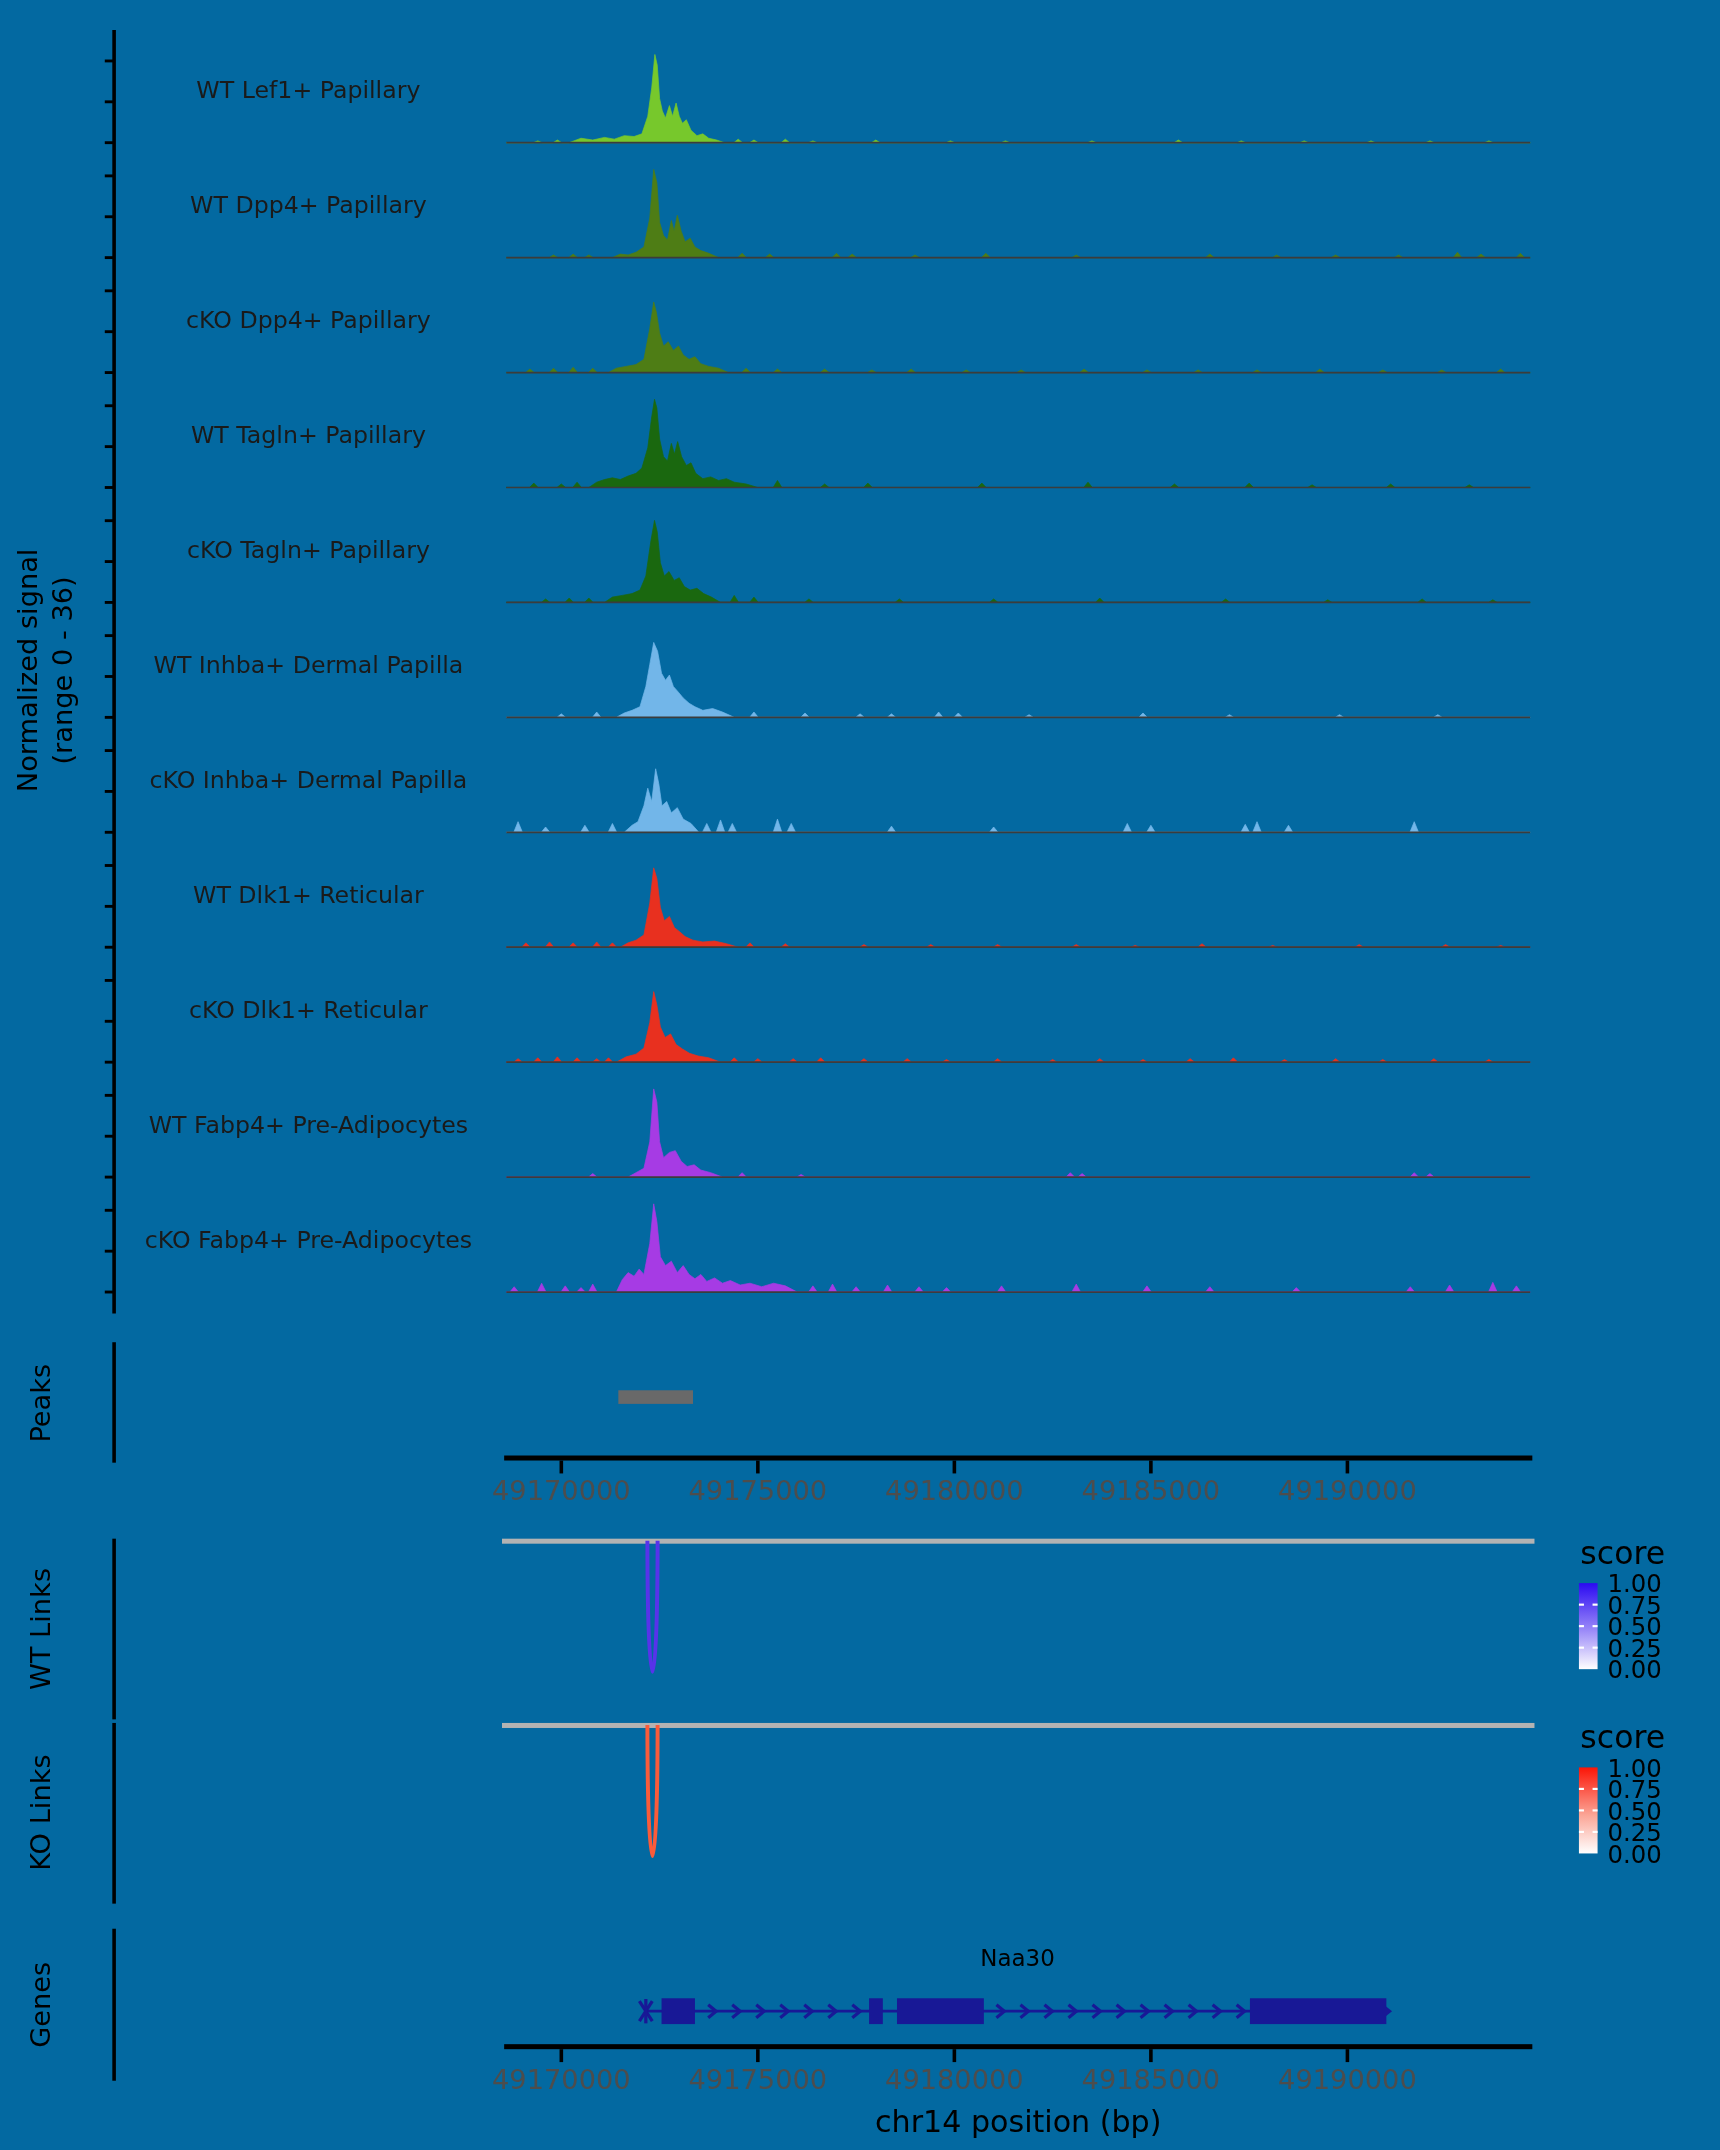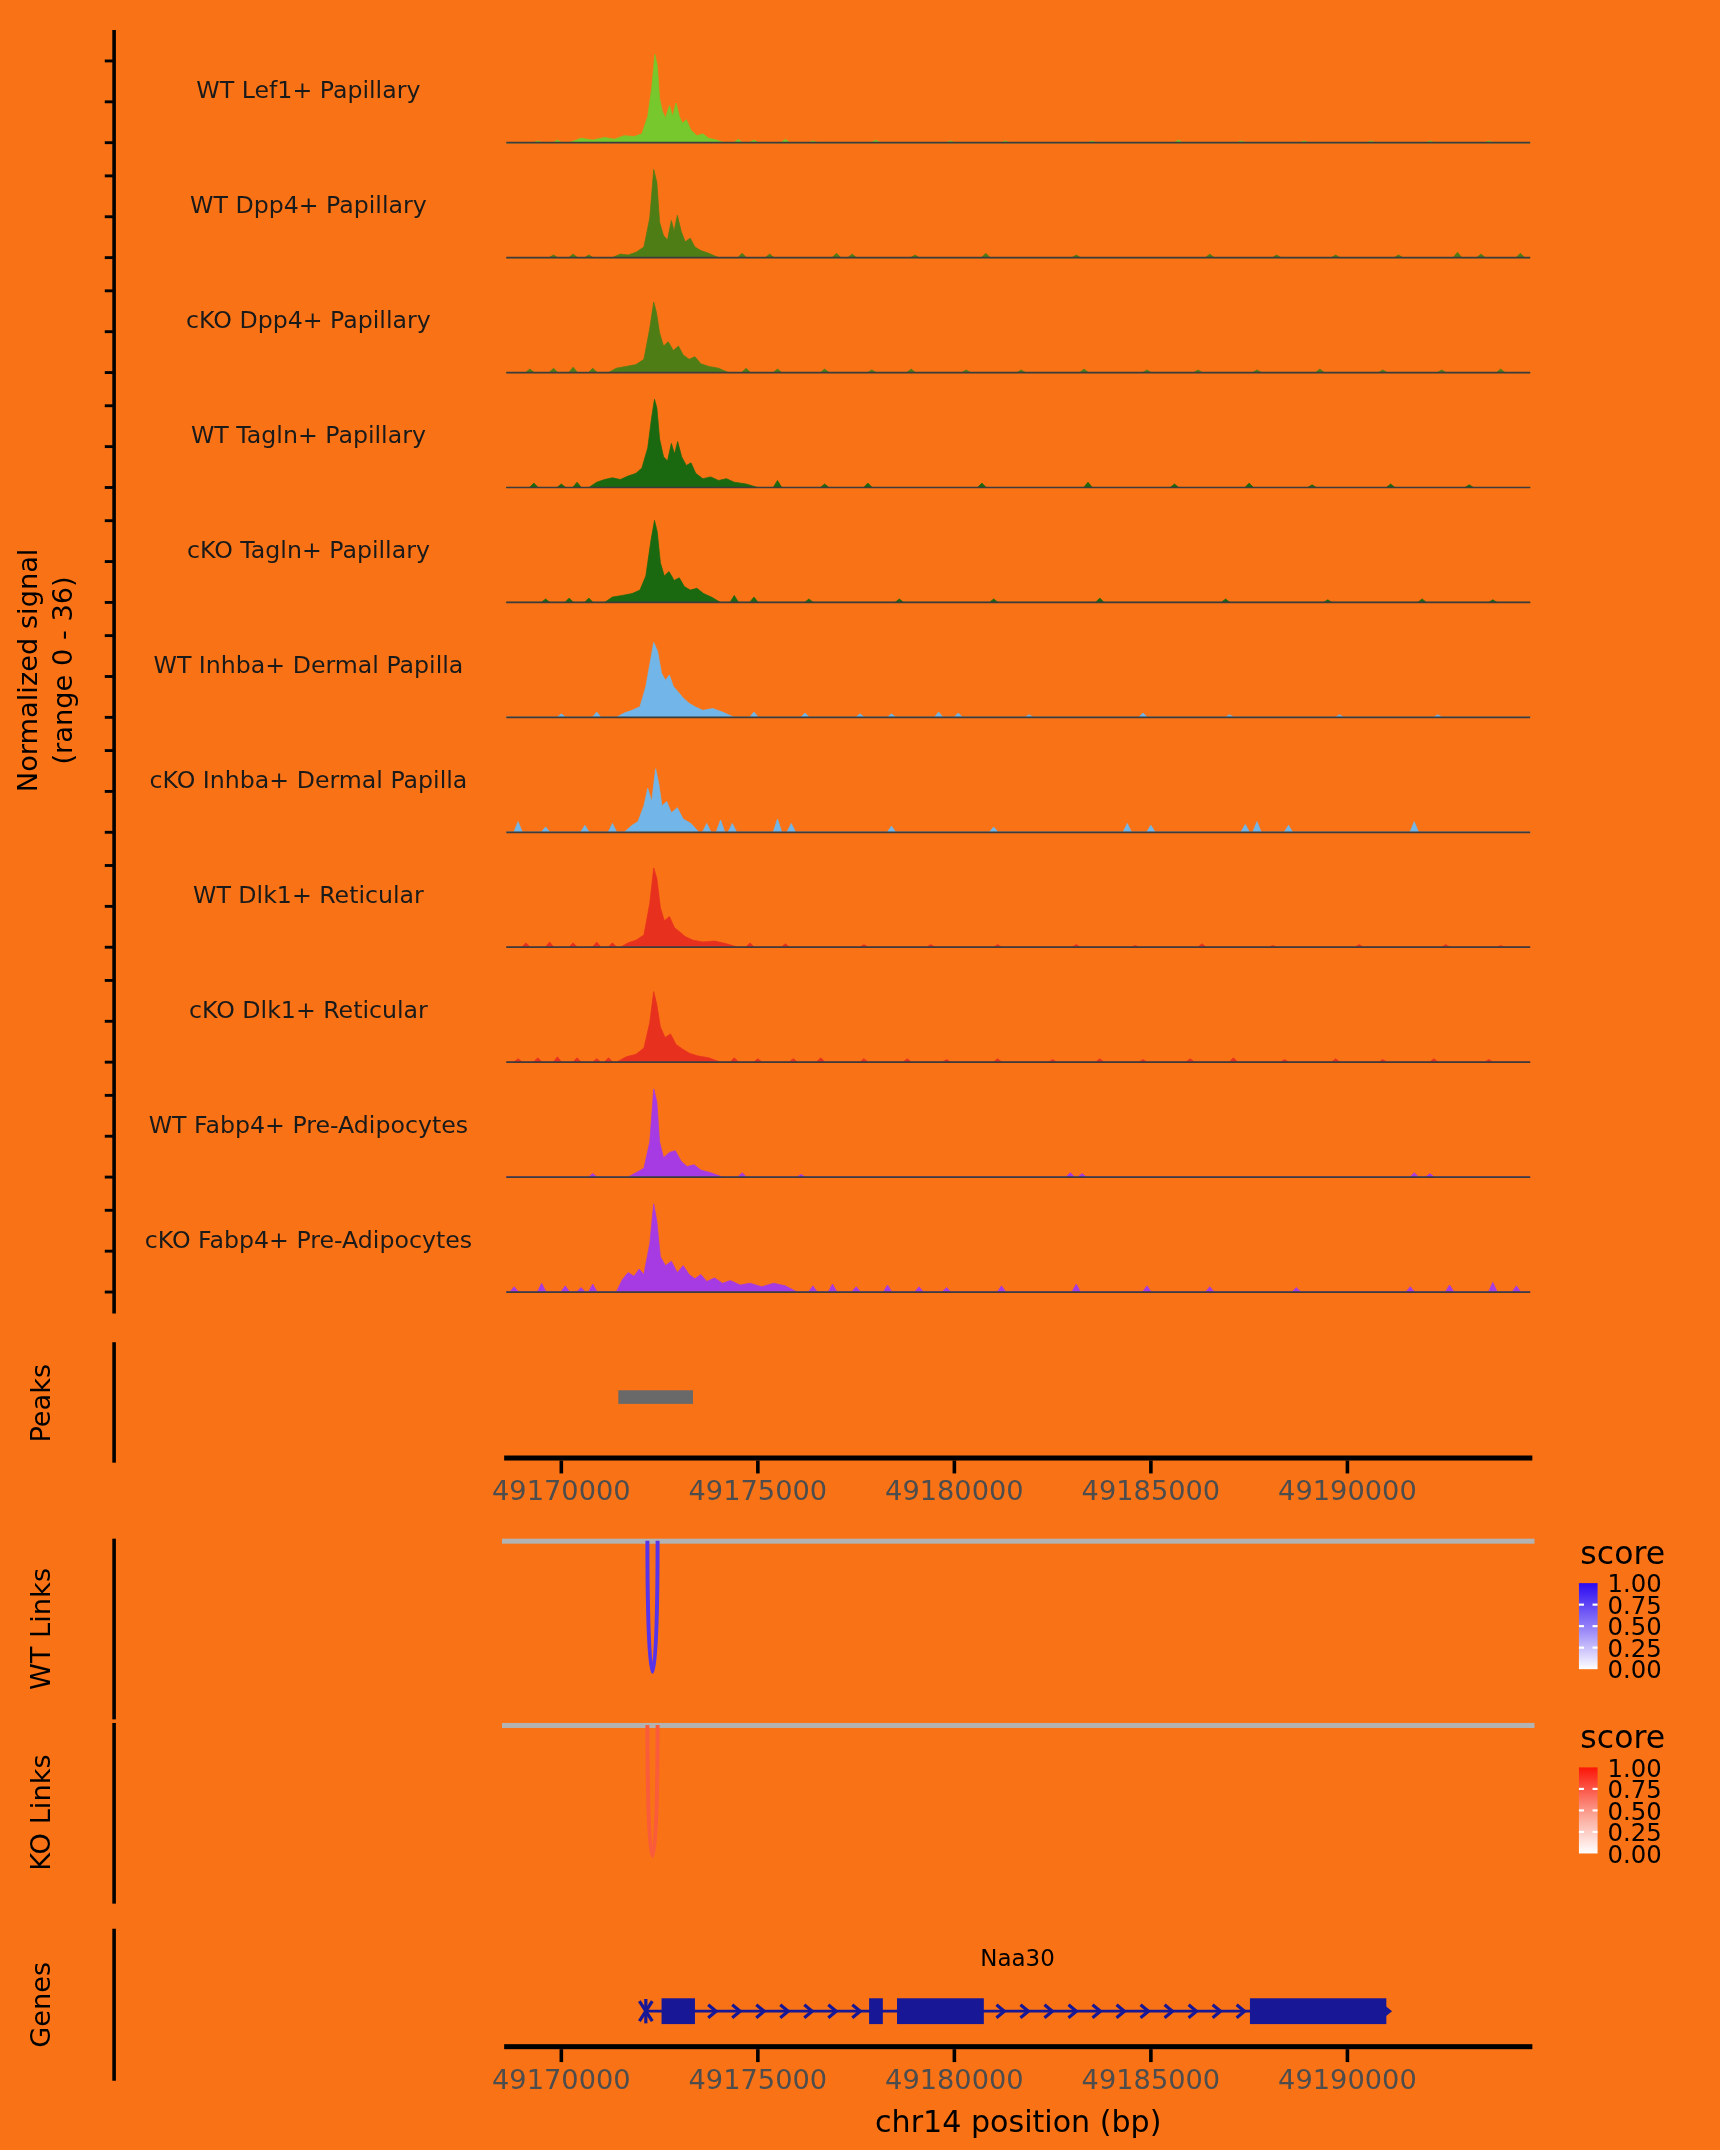--- a/index.html
+++ b/index.html
@@ -1,17 +1,17 @@
 <!DOCTYPE html>
 <html style="font-size:11.5px"><head>
 <meta charset="utf-8">
 <style>
   html,body{margin:0;padding:0;background:#ffffff;}
   body{font-family:"DejaVu Sans","Liberation Sans",sans-serif;}
-  #fig-wrap{position:relative;width:1721px;height:2151px;background:#f97316;overflow:hidden;}
+  #fig-wrap{position:relative;width:1721px;height:2151px;background:#0369a1;overflow:hidden;}
   svg text{font-family:"DejaVu Sans","Liberation Sans",sans-serif;}
 </style>
 </head>
 <body>
 
 <div id="fig-wrap">
 <svg id="fig" width="1721" height="2151" viewBox="0 0 2400 3000" xmlns="http://www.w3.org/2000/svg">
   <defs>
     <linearGradient id="wtGrad" x1="0" y1="0" x2="0" y2="1">
       <stop offset="0" stop-color="#2B0AF2"></stop>

